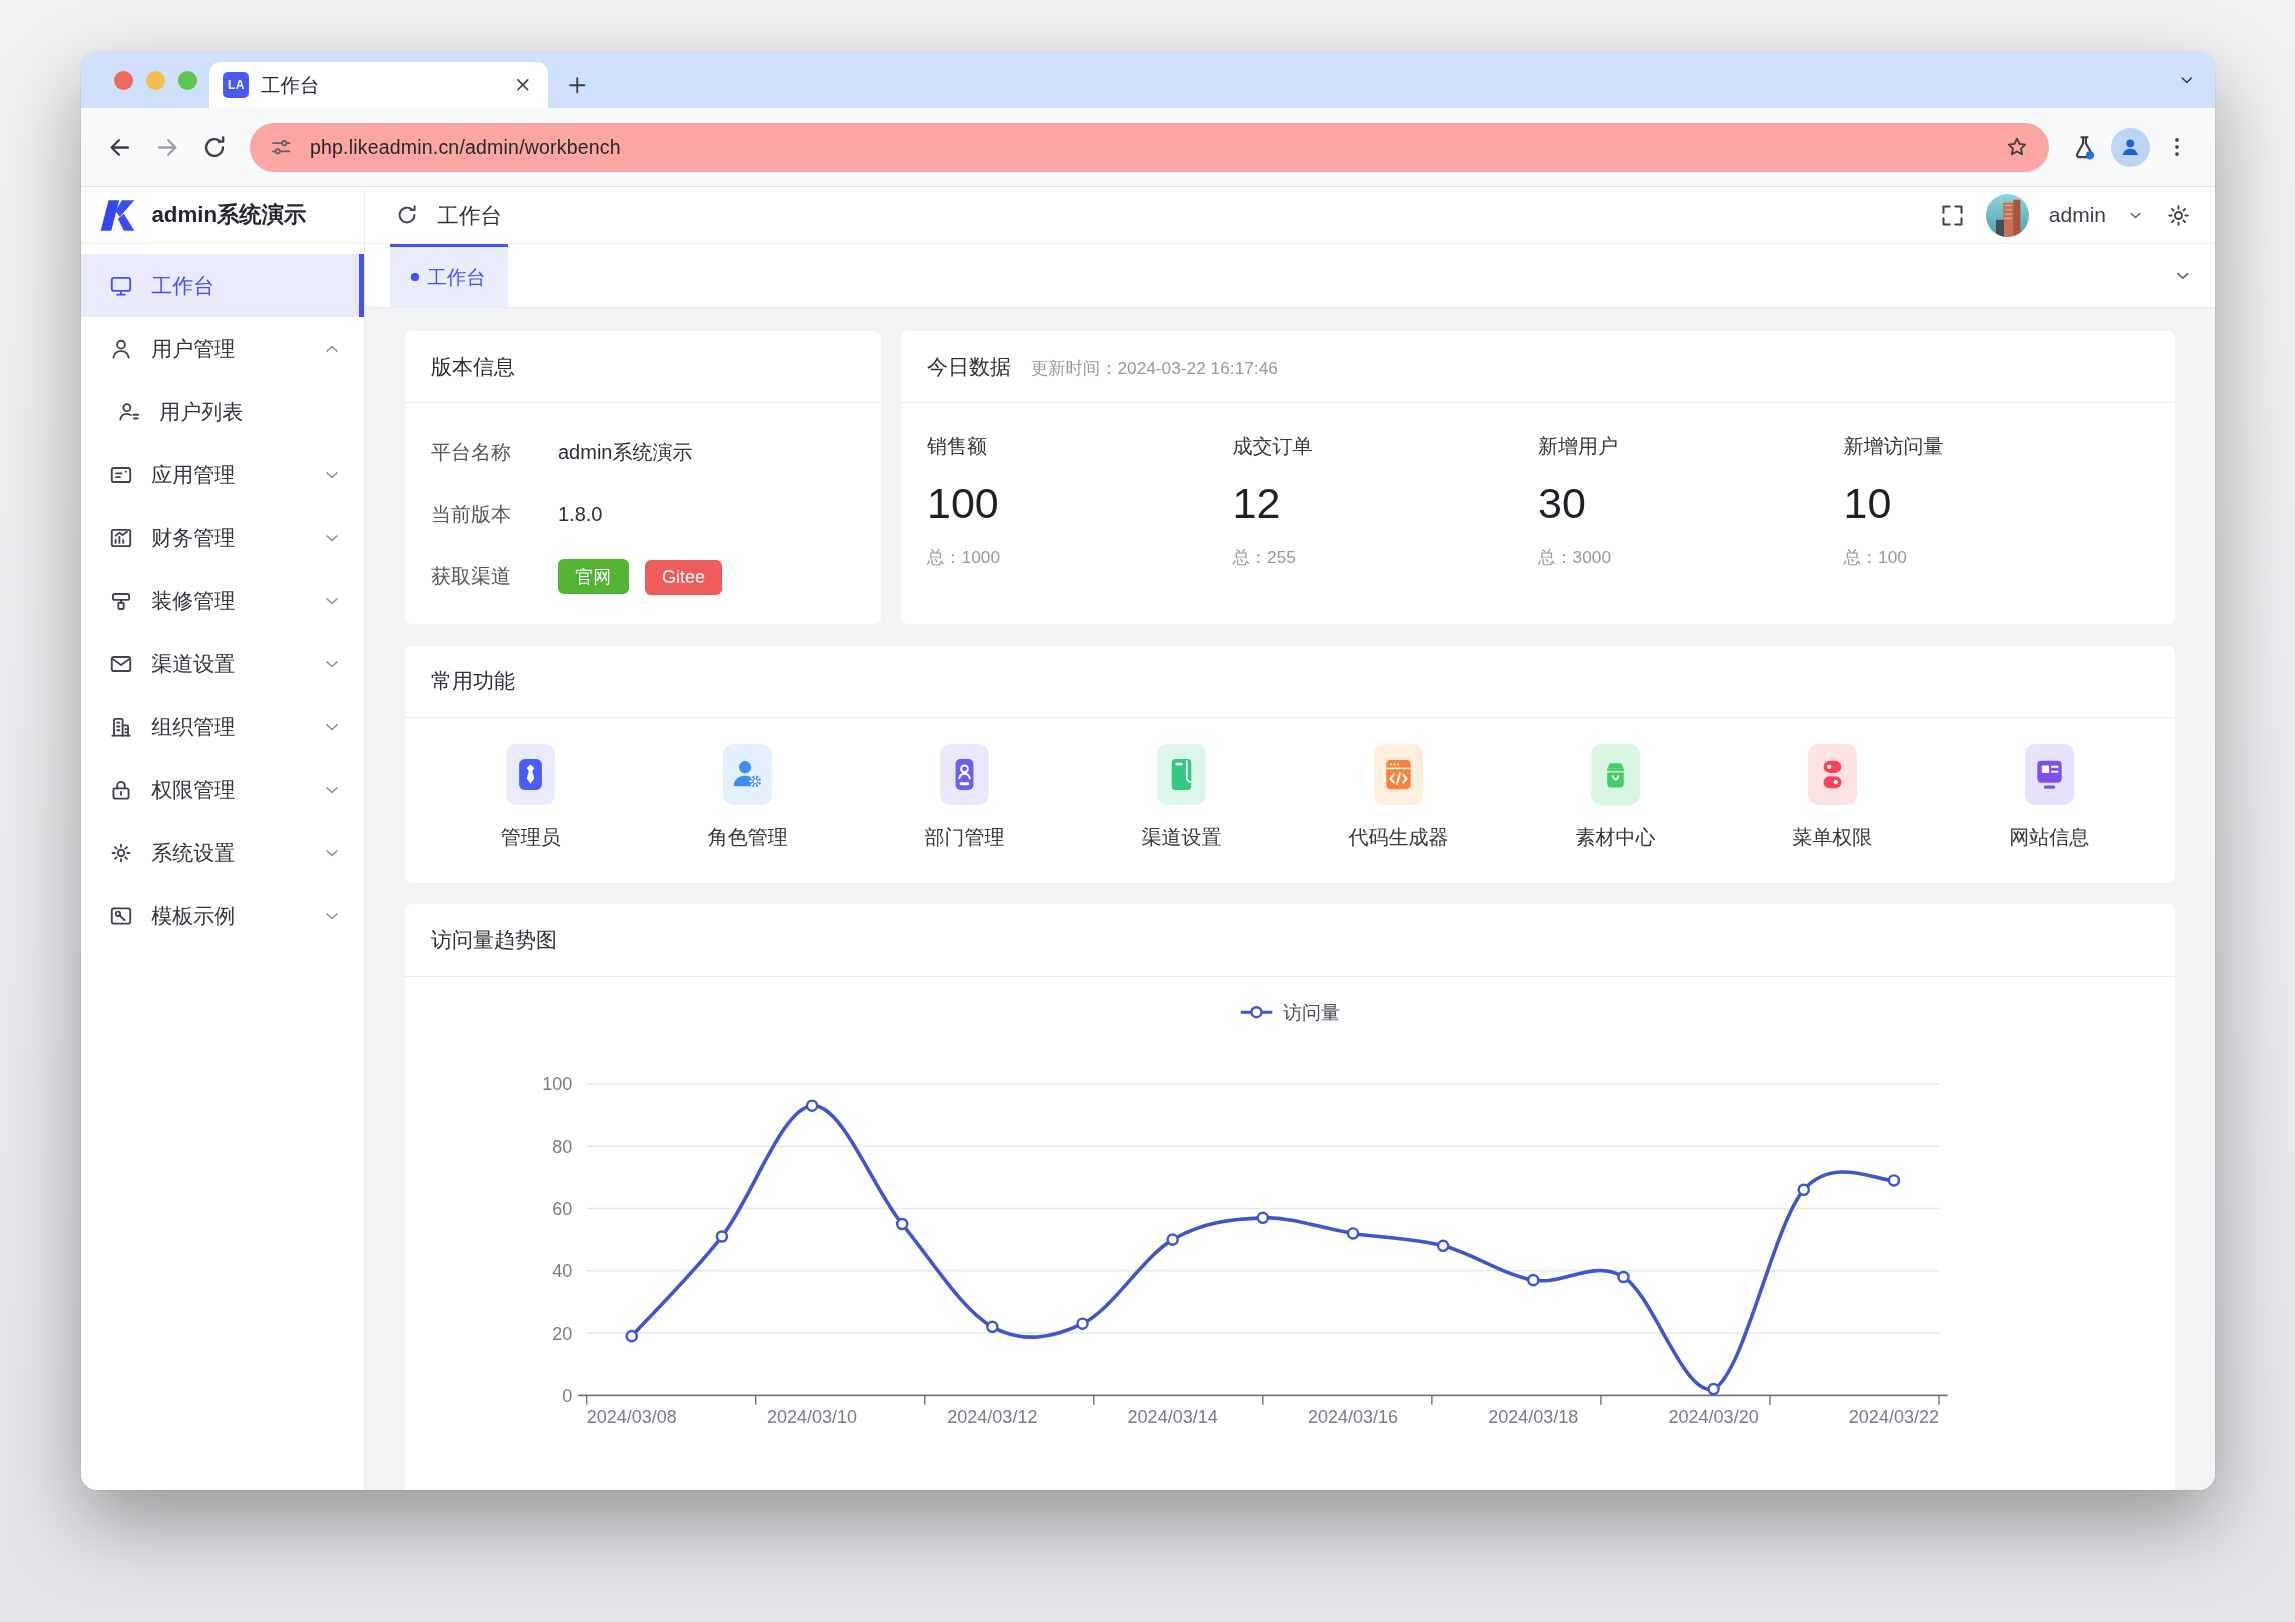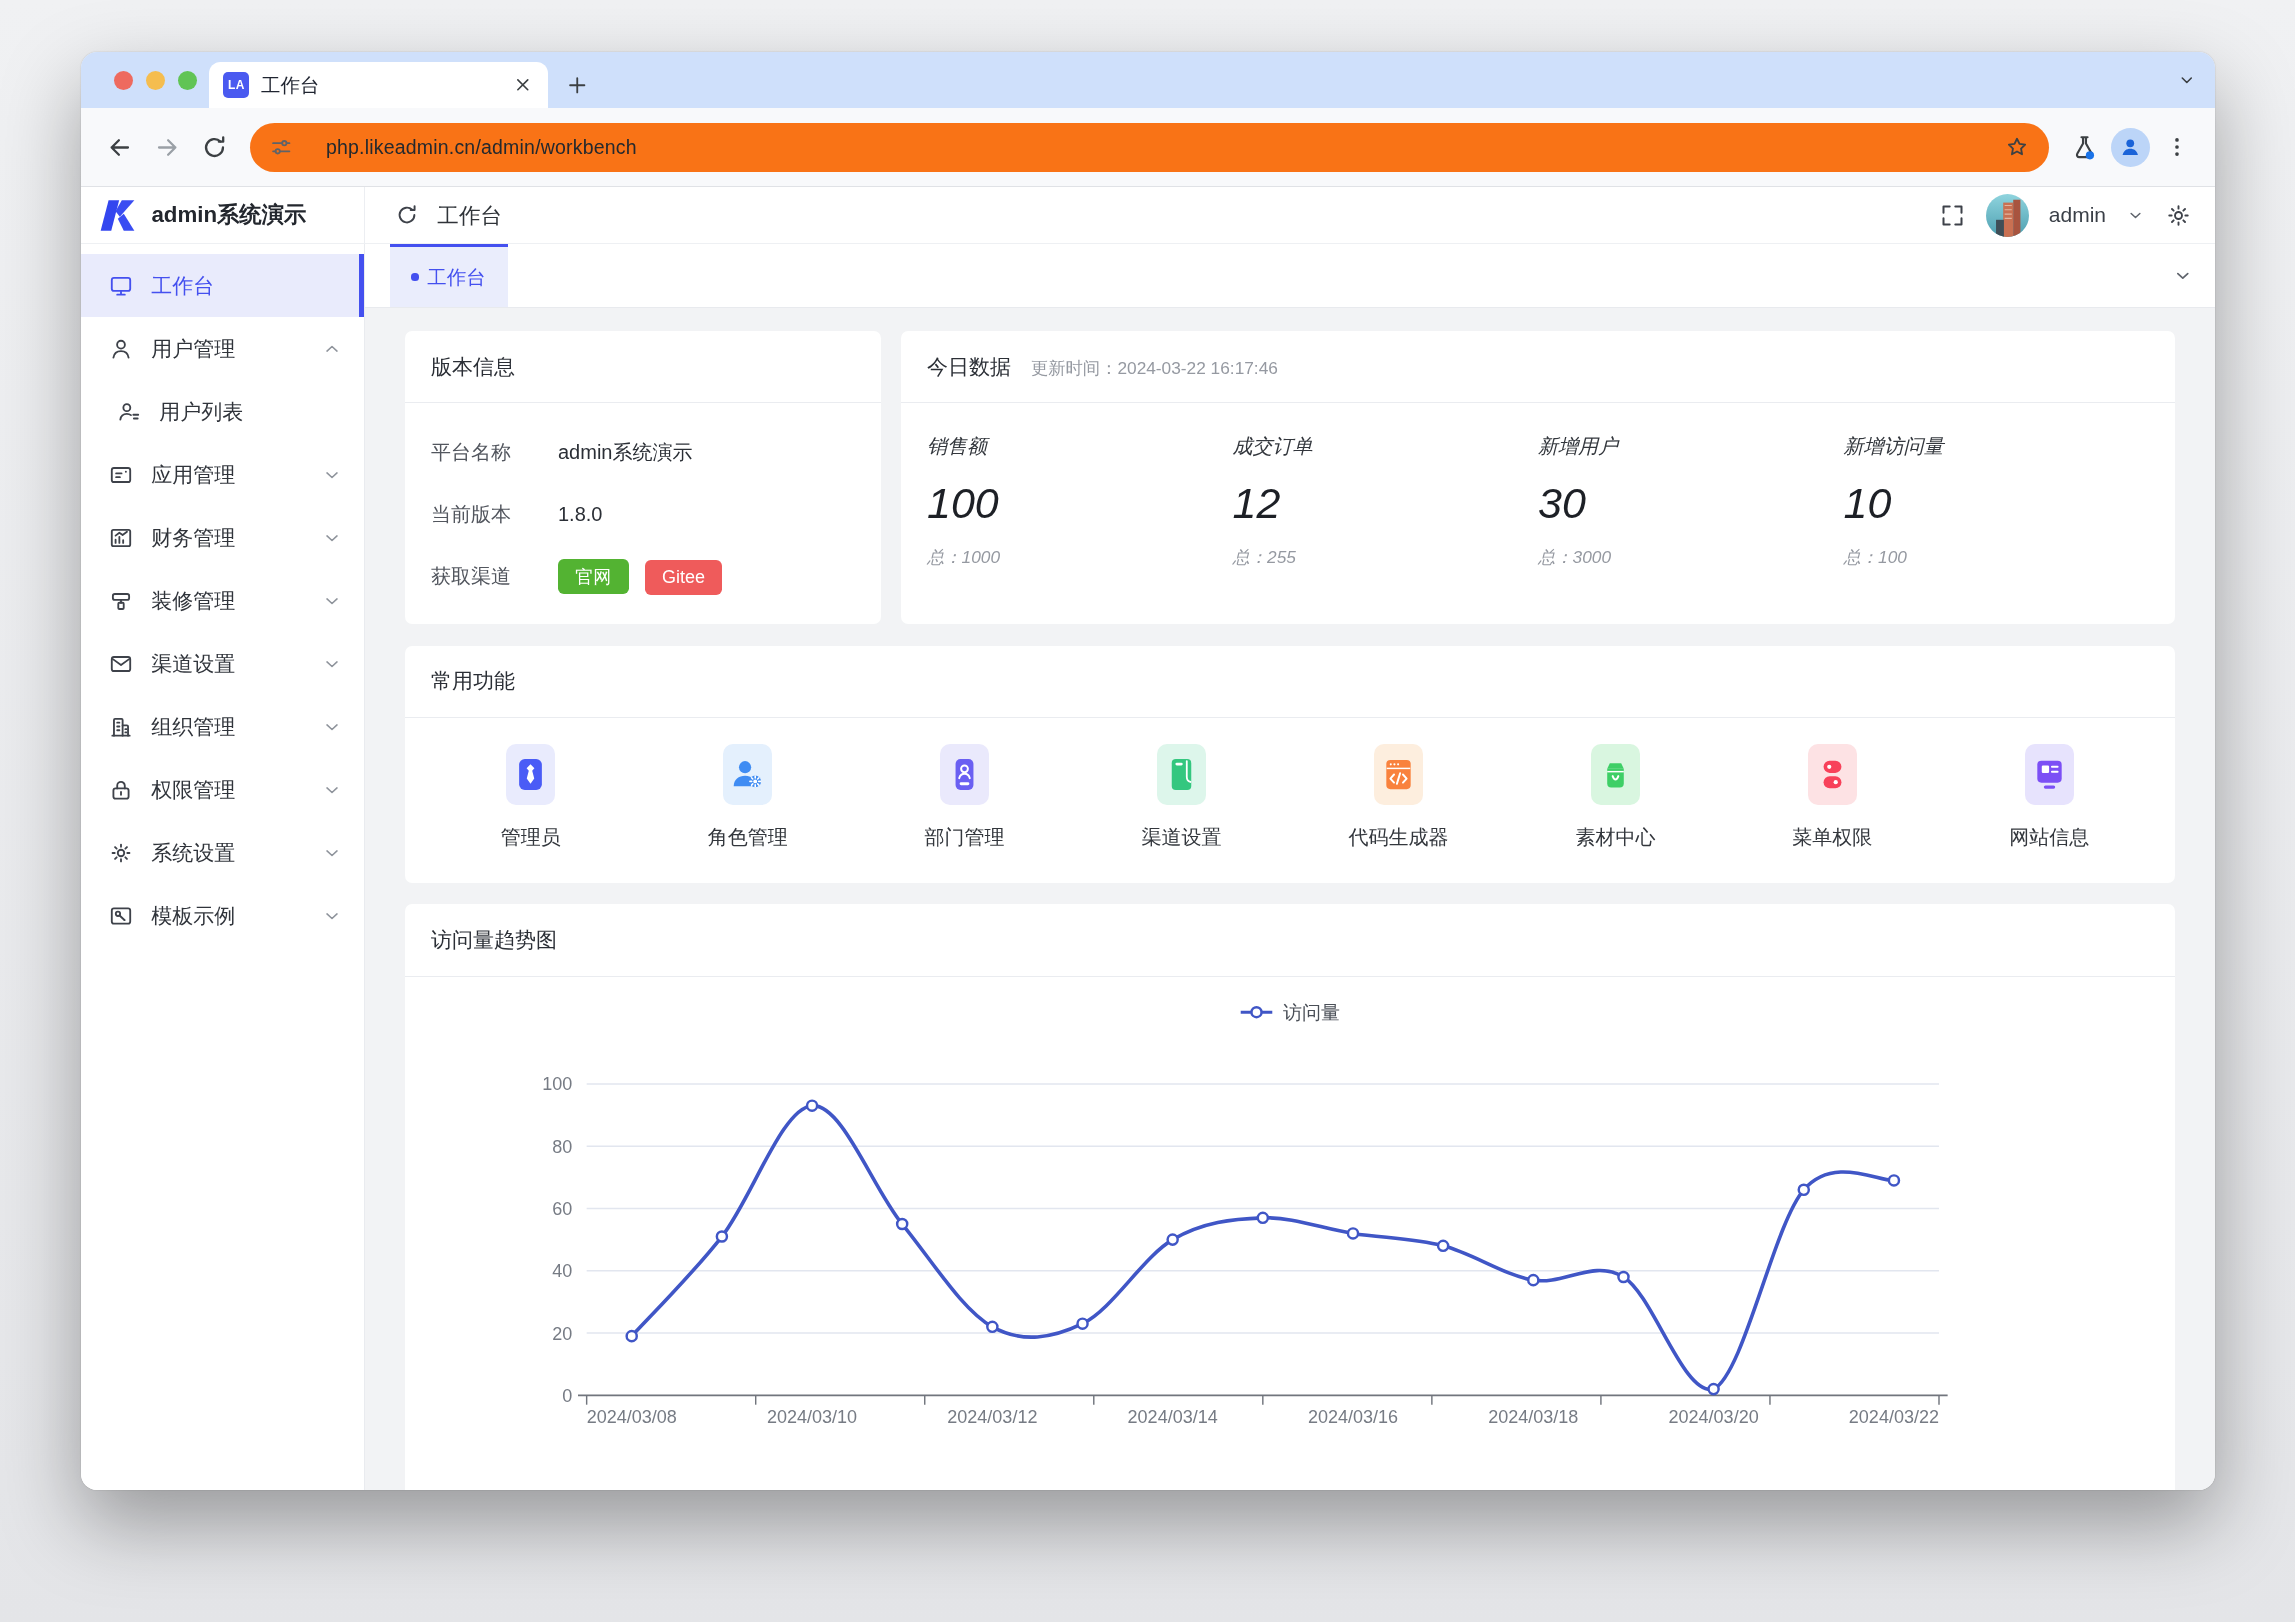--- a/index.html
+++ b/index.html
@@ -15,21 +15,21 @@
   .tab{position:absolute;left:128px;top:10px;width:339px;height:46px;background:#fff;border-radius:11.5px 11.5px 0 0;
        display:flex;align-items:center;padding:0 14.4px;gap:11.5px;box-sizing:border-box;}
   .favicon{width:26px;height:26px;border-radius:5px;background:#4a5af0;color:#fff;font-size:12px;font-weight:bold;
            display:flex;align-items:center;justify-content:center;letter-spacing:0.4px;flex:none;}
   .tab-title{font-size:19.5px;color:#1f2430;flex:1;white-space:nowrap;overflow:hidden;}
   .icon-btn{display:flex;align-items:center;justify-content:center;}
   .newtab{position:absolute;left:484px;top:10px;height:46px;display:flex;align-items:center;}
   .strip-chev{position:absolute;right:17.3px;top:0;height:56px;display:flex;align-items:center;color:#3c4043;}
   .toolbar{height:78px;background:#f8f9fb;border-bottom:0.7px solid #e0e2e6;display:flex;align-items:center;padding:0 17.3px;gap:5.8px;flex:none;}
   .tool-btn{width:42px;height:42px;display:flex;align-items:center;justify-content:center;border-radius:50%;}
-  .omnibox{flex:1;height:49px;border-radius:24.5px;background:#f97316;display:flex;align-items:center;padding:0 19px;margin:0 8.7px;gap:32px;}
+  .omnibox{flex:1;height:49px;border-radius:24.5px;background:#fca5a5;display:flex;align-items:center;padding:0 19px;margin:0 8.7px;gap:16px;}
   .url{font-size:19.5px;color:#24292e;flex:1;letter-spacing:0.2px;}
   .chrome-avatar{width:39px;height:39px;border-radius:50%;background:#bcd5f8;display:flex;align-items:center;justify-content:center;flex:none;}
   
   .appbar{height:56px;background:#fff;display:flex;align-items:stretch;flex:none;border-bottom:0.7px solid #eef0f3;}
   .brand{width:284px;flex:none;display:flex;align-items:center;gap:14.4px;padding-left:19px;box-sizing:border-box;border-right:0.7px solid #eceef2;}
   .brand-title{font-size:22.3px;font-weight:bold;color:#23272e;white-space:nowrap;}
   .nav{display:flex;align-items:center;gap:17.3px;padding-left:29px;flex:1;color:#3c4048;}
   .nav-title{font-size:21.6px;color:#2f3338;}
   .appbar-right{display:flex;align-items:center;gap:20px;padding-right:23px;color:#3c4048;}
   .hdr-avatar{width:43px;height:43px;border-radius:50%;overflow:hidden;flex:none;}
@@ -58,21 +58,21 @@
   .card{background:#fff;border-radius:7.2px;box-sizing:border-box;}
   .card-hd{padding:21.6px 26px;font-size:21px;color:#2b2f36;border-bottom:0.7px solid #eaecf0;display:flex;align-items:baseline;gap:20px;}
   .version-card{width:476px;flex:none;display:flex;flex-direction:column;}
   .v-body{padding:32px 26px 0;display:flex;flex-direction:column;gap:27px;font-size:20px;}
   .v-row{display:flex;align-items:center;min-height:35px;}
   .v-label{width:127px;color:#52565e;flex:none;}
   .v-value{color:#2b2f36;}
   .v-btn{height:35px;padding:0 17.3px;border-radius:5.8px;color:#fff;font-size:18px;display:inline-flex;align-items:center;margin-right:16px;border:none;cursor:pointer;font-family:inherit;}
   .today-card{flex:1;display:flex;flex-direction:column;}
   .update{font-size:17.3px;color:#9599a1;}
-  .stats{flex:1;display:grid;grid-template-columns:repeat(4,1fr);padding:30px 26px 0;font-style:italic;}
+  .stats{flex:1;display:grid;grid-template-columns:repeat(4,1fr);padding:30px 26px 0;}
   .stat-label{font-size:20px;color:#33373d;}
   .stat-value{font-size:43px;font-weight:500;color:#1d2026;margin-top:19px;}
   .stat-total{font-size:17.3px;color:#9599a1;margin-top:17.3px;}
   .features-card{flex:none;}
   .features{display:grid;grid-template-columns:repeat(8,1fr);padding:26px 17.3px 32px;justify-items:center;}
   .feat{display:flex;flex-direction:column;align-items:center;gap:19px;cursor:pointer;}
   .tile{width:49px;height:61px;border-radius:10px;display:flex;align-items:center;justify-content:center;}
   .tile svg{width:39px;height:39px;}
   .feat-label{font-size:20px;color:#33373d;white-space:nowrap;}
   .chart-card{flex:none;height:606px;display:flex;flex-direction:column;}

